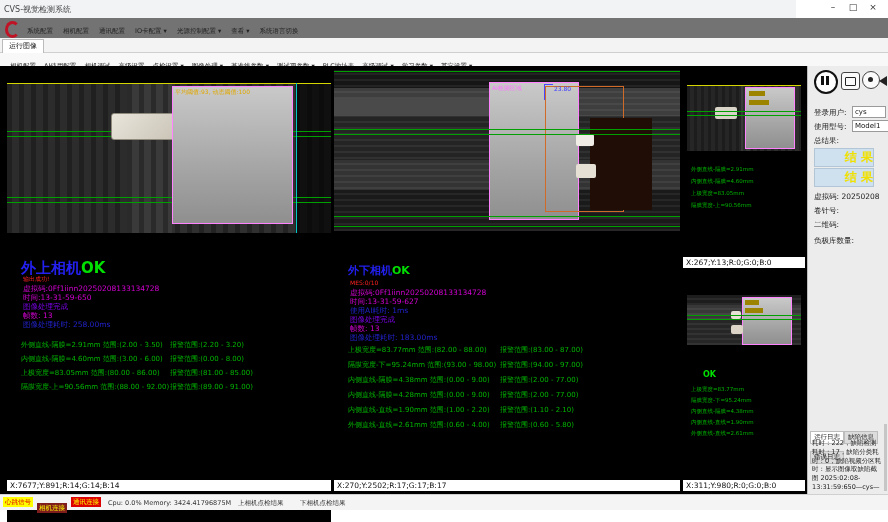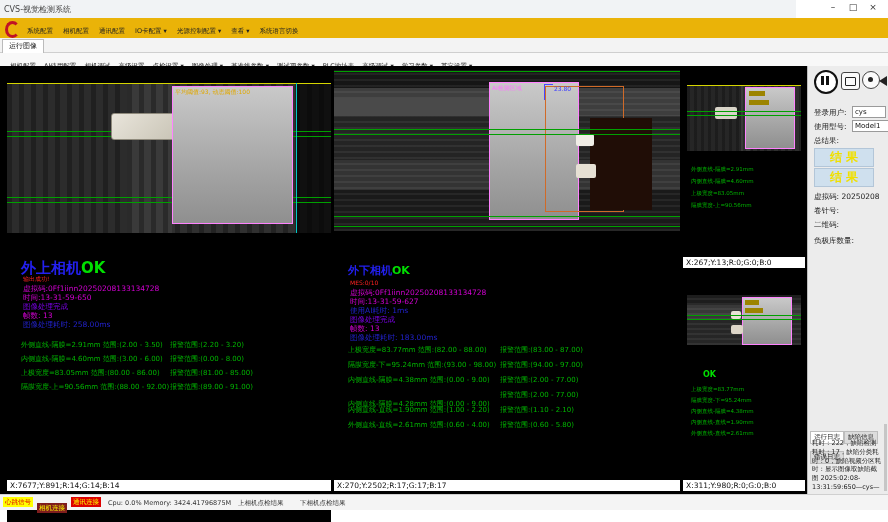--- a/index.html
+++ b/index.html
@@ -10,38 +10,38 @@
   .bar{height:1px;background:#00a000}
   .row{color:#00b400;font-size:7px;white-space:nowrap;letter-spacing:0}
   .info{font-size:7.5px;white-space:nowrap}
   .coordbar{background:#fff;color:#111;font-size:7.5px;line-height:11px;padding-left:3px}
   .menuitem{font-size:6.5px;color:#222;padding:0 5px;line-height:19px;display:inline-block}
   .toolitem{font-size:6.5px;color:#222;padding:0 4px;line-height:13px;display:inline-block}
   .fieldlabel{font-size:7.5px;color:#222;white-space:nowrap}
   .valuebox{background:#fff;border:1px solid #9a9a9a;font-size:7px;color:#111;
             line-height:10px;padding:0 2px;display:inline-block}
   .resultbox{width:58px;height:17px;background:#cfe0ee;border:1px solid #b3c6d8;
-             color:#f0e000;font-weight:bold;font-size:12px;text-align:center;line-height:17px}
+             color:#f0e000;font-weight:bold;font-size:12px;text-align:right;line-height:17px}
   .badge{font-size:6.5px;line-height:10px;padding:0 2px;display:inline-block}
   .logtab{font-size:6.5px;padding:0 3px;line-height:11px;display:inline-block;
           background:#dcdcdc;border:1px solid #bdbdbd;color:#222}
   .pinkrect{border:1px solid #ff82ff;background:linear-gradient(180deg,#c9c9c9,#a5a5a5 60%,#8f8f8f)}
   .ytext{font-size:6px;color:#e0a800;white-space:nowrap}
 </style>
 </head>
 <body>
 
 <div class="ab" style="left:0;top:0;width:796px;height:18px;background:#f1f3f5;border-bottom:1px solid #dcdcdc">
   <span class="ab nw" style="left:4px;top:4px;font-size:8px;color:#444">CVS-视觉检测系统</span>
   <span class="ab" style="left:824px;top:2px;width:18px;text-align:center;font-size:9px;color:#333">–</span>
   <span class="ab" style="left:844px;top:2px;width:18px;text-align:center;font-size:9px;color:#333">□</span>
   <span class="ab" style="left:864px;top:2px;width:18px;text-align:center;font-size:9px;color:#333">×</span>
 </div>
 
-<div class="ab" style="left:0;top:18px;width:888px;height:20px;background:#eab308">
+<div class="ab" style="left:0;top:18px;width:888px;height:20px;background:#737373">
   <span class="ab" style="left:5px;top:3px;width:9px;height:11px;border:3px solid #c01325;border-right-color:transparent;border-radius:50%"></span>
   <div class="ab" style="left:22px;top:0">
     <span class="menuitem">系统配置</span><span class="menuitem">相机配置</span><span class="menuitem">通讯配置</span><span class="menuitem">IO卡配置 ▾</span><span class="menuitem">光源控制配置 ▾</span><span class="menuitem">查看 ▾</span><span class="menuitem">系统语言切换</span>
   </div>
 </div>
 
 <div class="ab" style="left:0;top:38px;width:888px;height:14px;background:#f3f3f3;border-bottom:1px solid #cfcfcf">
   <span class="ab nw" style="left:2px;top:1px;height:13px;background:#fff;border:1px solid #bbb;border-bottom:none;
                font-size:7px;line-height:13px;padding:0 6px;color:#222">运行图像</span>
 </div>
@@ -121,21 +121,21 @@
     <span class="ab info" style="left:16px;top:240px;color:#2222cc">使用AI耗时: 1ms</span>
     <span class="ab info" style="left:16px;top:249px;color:#7a00e6">图像处理完成</span>
     <span class="ab info" style="left:16px;top:258px;color:#d400d4">帧数: 13</span>
     <span class="ab info" style="left:16px;top:267px;color:#2222cc">图像处理耗时: 183.00ms</span>
     <span class="ab row" style="left:14px;top:279px">上极宽度=83.77mm 范围:(82.00 - 88.00)</span>
     <span class="ab row" style="left:166px;top:279px">报警范围:(83.00 - 87.00)</span>
     <span class="ab row" style="left:14px;top:294px">隔膜宽度-下=95.24mm 范围:(93.00 - 98.00)</span>
     <span class="ab row" style="left:166px;top:294px">报警范围:(94.00 - 97.00)</span>
     <span class="ab row" style="left:14px;top:309px">内侧直线-隔膜=4.38mm 范围:(0.00 - 9.00)</span>
     <span class="ab row" style="left:166px;top:309px">报警范围:(2.00 - 77.00)</span>
-    <span class="ab row" style="left:14px;top:333px">内侧直线-隔膜=4.28mm 范围:(0.00 - 9.00)</span>
+    <span class="ab row" style="left:14px;top:324px">内侧直线-隔膜=4.28mm 范围:(0.00 - 9.00)</span>
     <span class="ab row" style="left:166px;top:324px">报警范围:(2.00 - 77.00)</span>
     <span class="ab row" style="left:14px;top:339px">内侧直线-直线=1.90mm 范围:(1.00 - 2.20)</span>
     <span class="ab row" style="left:166px;top:339px">报警范围:(1.10 - 2.10)</span>
     <span class="ab row" style="left:14px;top:354px">外侧直线-直线=2.61mm 范围:(0.60 - 4.00)</span>
     <span class="ab row" style="left:166px;top:354px">报警范围:(0.60 - 5.80)</span>
     <div class="ab coordbar nw" style="left:0;top:414px;width:346px;height:11px">X:270;Y:2502;R:17;G:17;B:17</div>
   </div>
 
   <div class="ab" style="left:683px;top:0;width:122px;height:202px;background:#000;overflow:hidden">
     <div class="ab" style="left:4px;top:19px;width:114px;height:66px;overflow:hidden;

